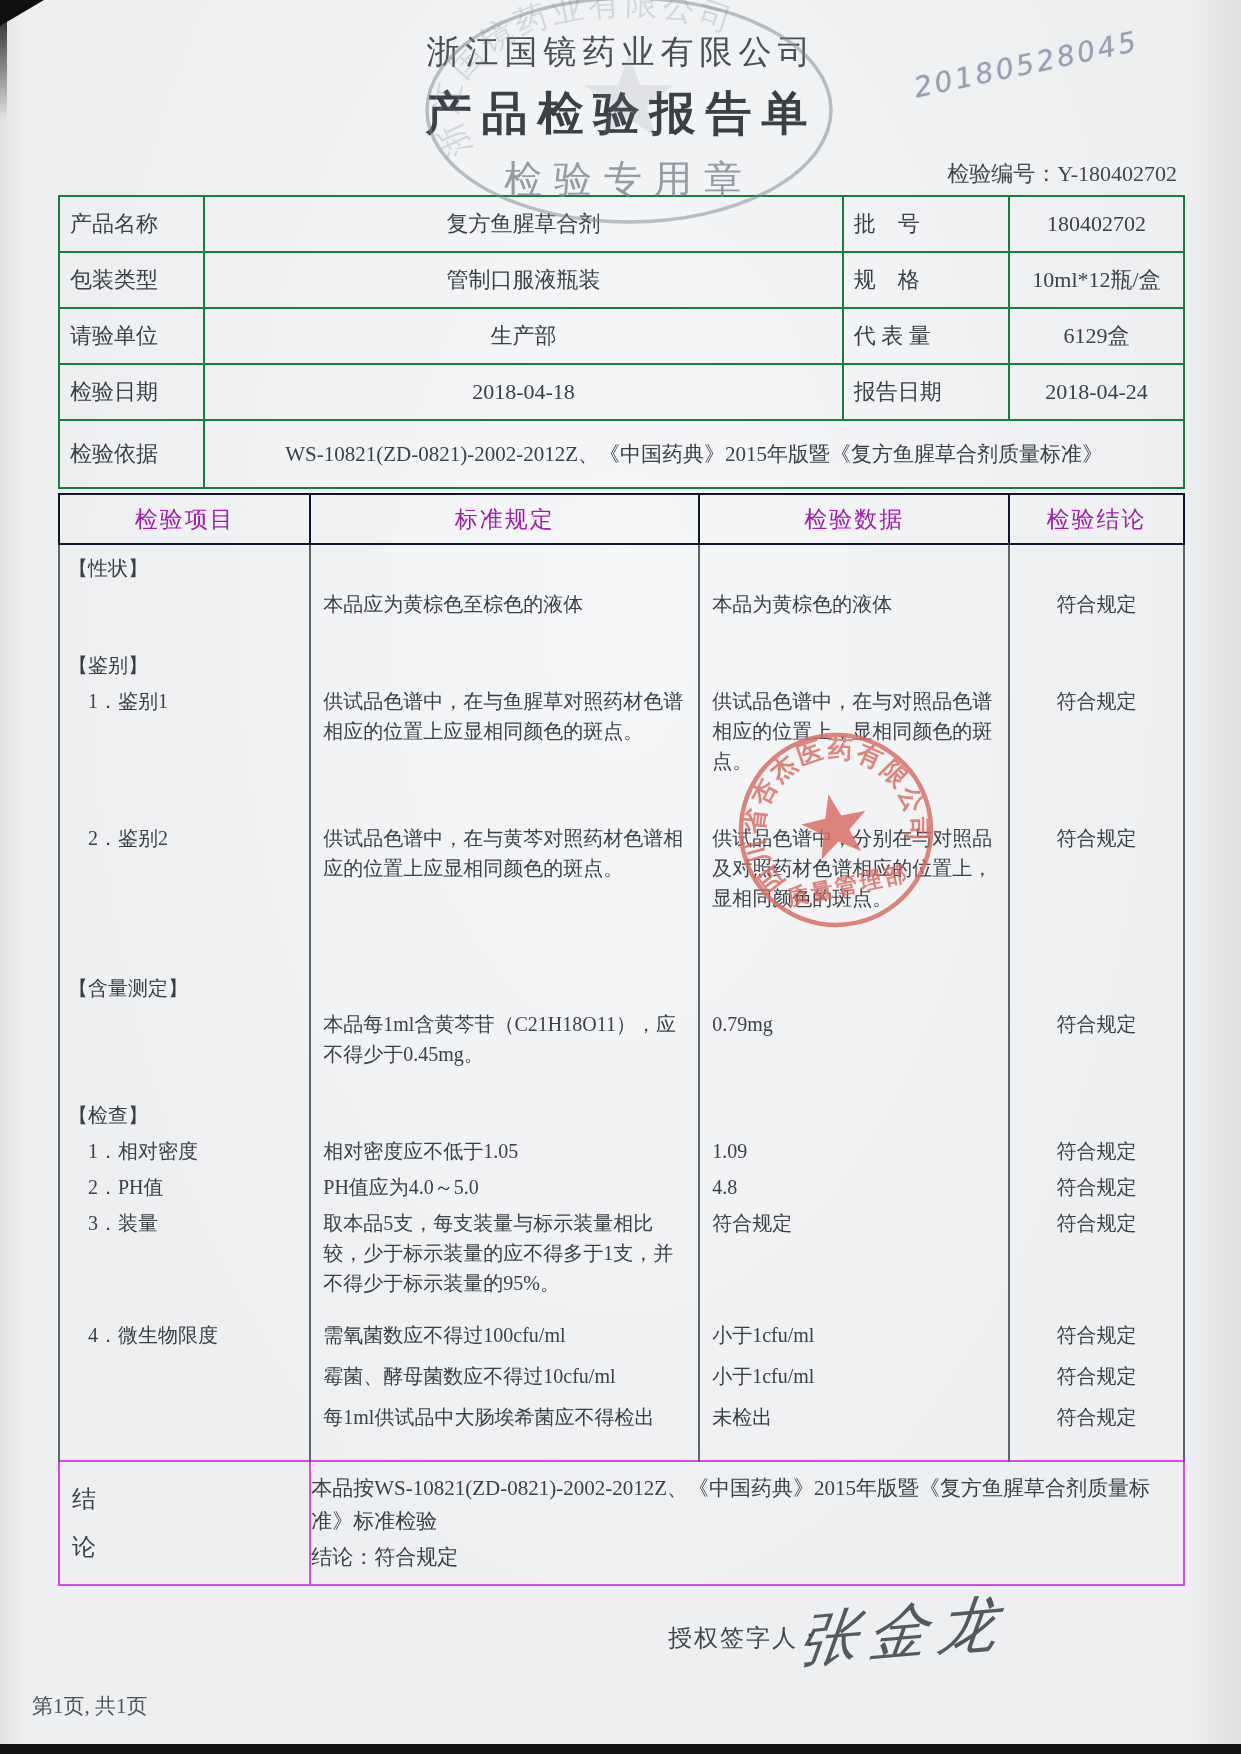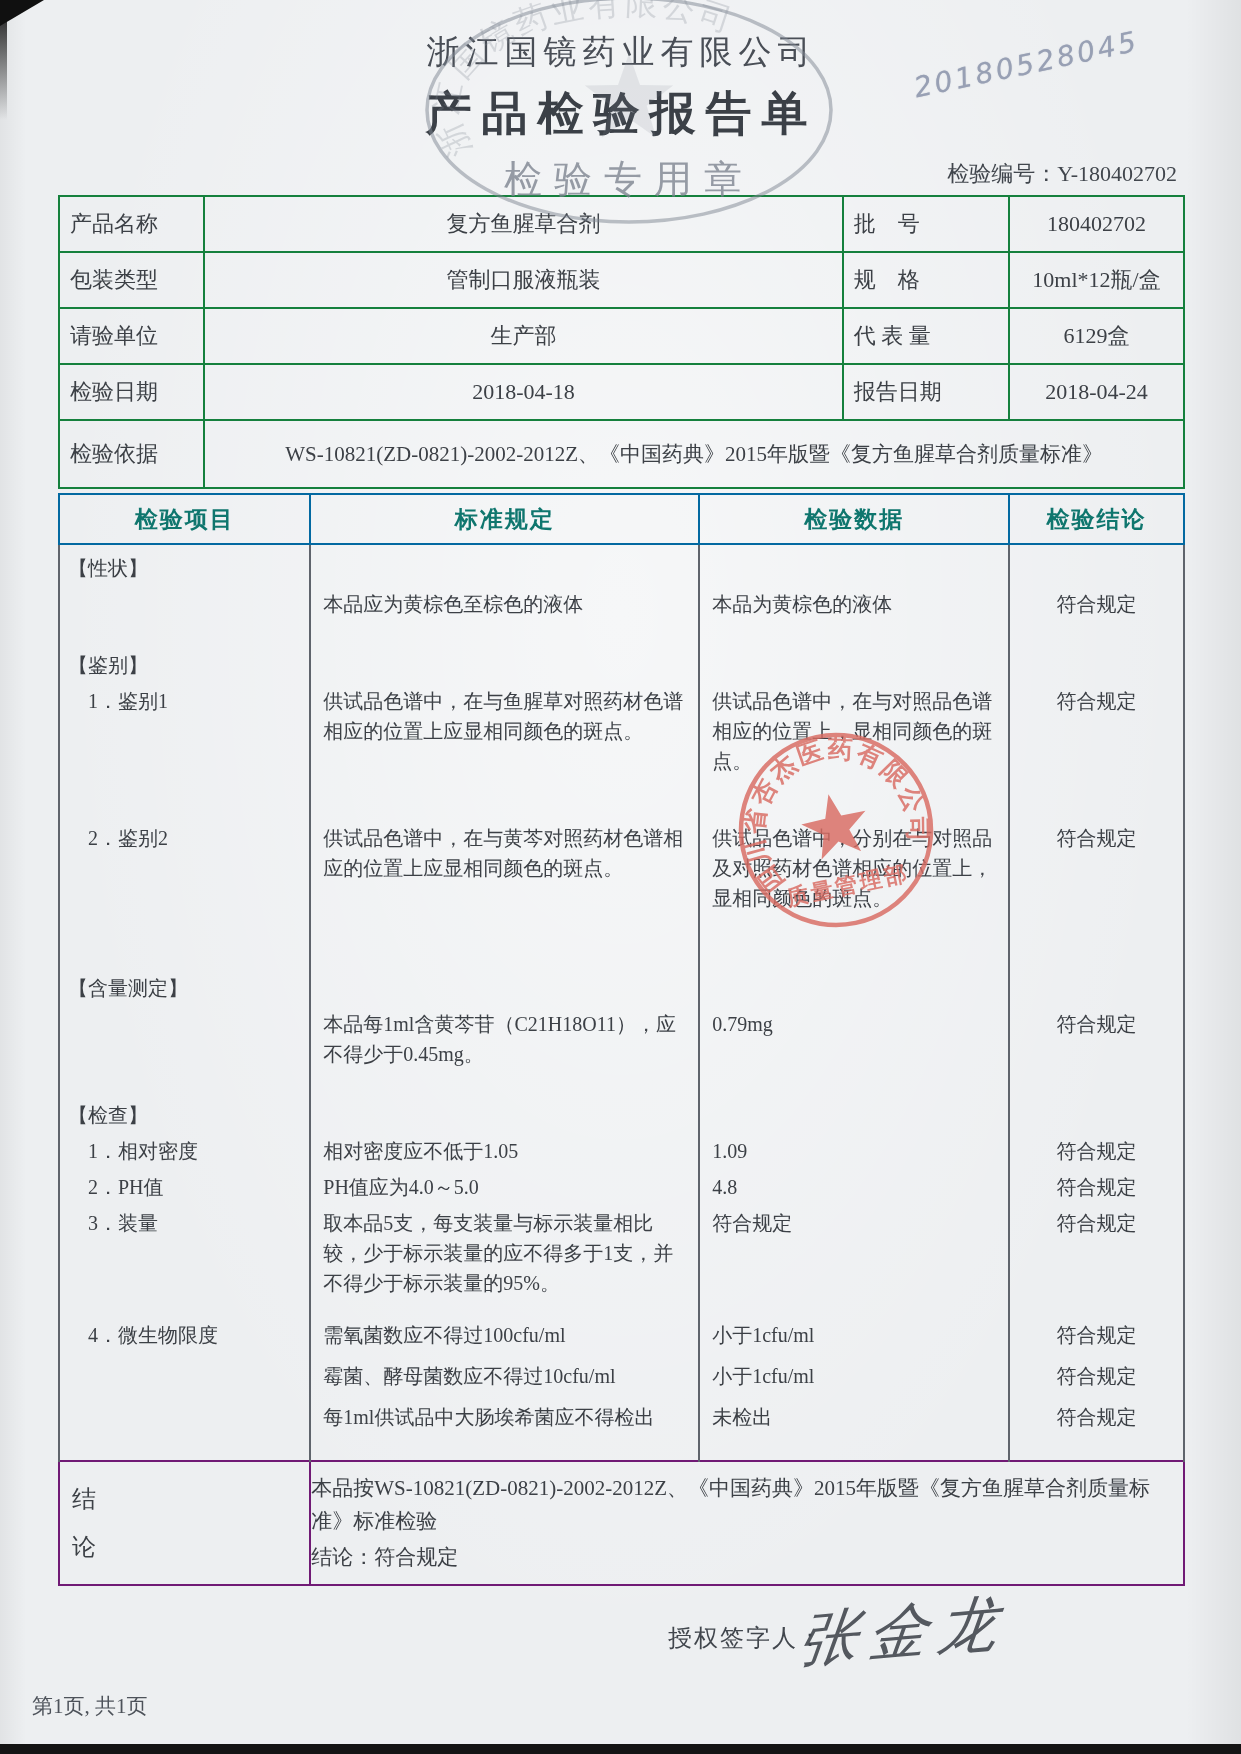--- a/index.html
+++ b/index.html
@@ -33,33 +33,33 @@
   .info-table td{
     border:2px solid #15803d;font-size:22px;padding:4px 8px;height:46px;
     color:#3c4046;
   }
   .info-table td.lbl{text-align:left;padding-left:10px;}
   .info-table td.val{text-align:center;margin-left:26px;}
   .info-table td.basis{height:58px;text-align:center;font-size:21px;}
 
   .result-table{margin-top:4px;}
   .result-table th{
-    border:2px solid #0369a1;font-size:23px;font-weight:bold;height:46px;color:#0f766e;letter-spacing:2px;
+    border:2px solid #0f172a;font-size:23px;font-weight:normal;height:46px;color:#a21caf;letter-spacing:2px;
   }
   .result-table td{
     border-left:2px solid #5f646c;border-right:2px solid #5f646c;
     font-size:20px;line-height:1.5;vertical-align:top;
     padding:3px 12px;color:#3c4046;text-align:left;
   }
   .result-table .c1{width:22.3%;} .result-table .c2{width:34.7%;}
   .result-table .c3{width:27.6%;} .result-table .c4{width:15.4%;}
   .result-table td.c4{text-align:center;}
   .result-table td.c1{padding-left:8px;}
   .result-table td.c1.indent{padding-left:28px;margin-top:38px;}
-  .result-table tr.concl td{border:2px solid #701a75;vertical-align:middle;}
+  .result-table tr.concl td{border:2px solid #d946ef;vertical-align:middle;}
   .pt-sm td{padding-top:8px;} .pt-md td{padding-top:16px;}
   .pb-sm td{padding-bottom:14px;} .pb-md td{padding-bottom:28px;} .pb-lg td{padding-bottom:44px;}
   .concl-label{width:6.4%;text-align:center;}
   .concl-label span{display:inline-block;width:1.05em;word-break:break-all;font-size:24px;line-height:2.0;letter-spacing:0;}
   .concl-body{font-size:21px !important;line-height:1.55 !important;padding:10px 0 !important;}
   .concl-verdict{margin-top:4px;}
 
   .sign-row{position:relative;height:170px;}
   .sign-label{position:absolute;left:610px;top:36px;font-size:24px;letter-spacing:2px;}
   .signature{

